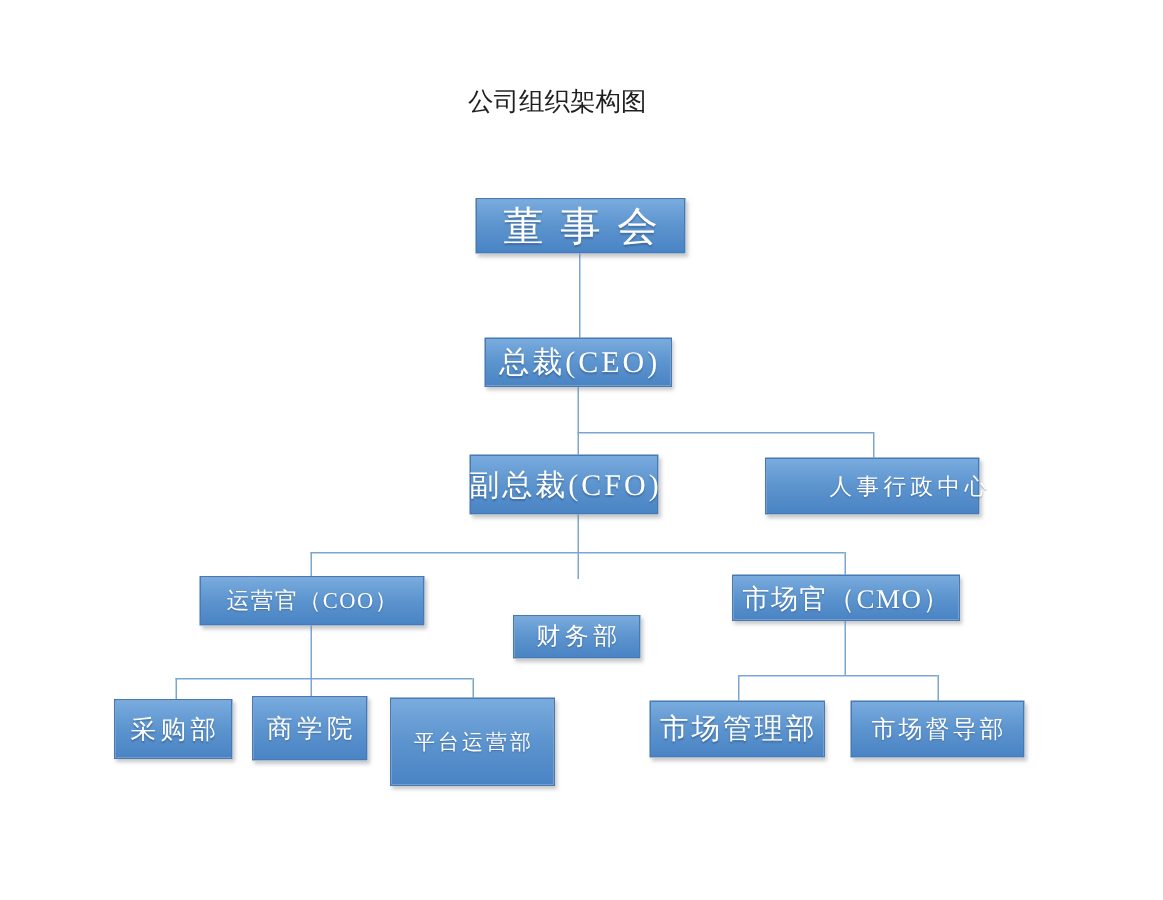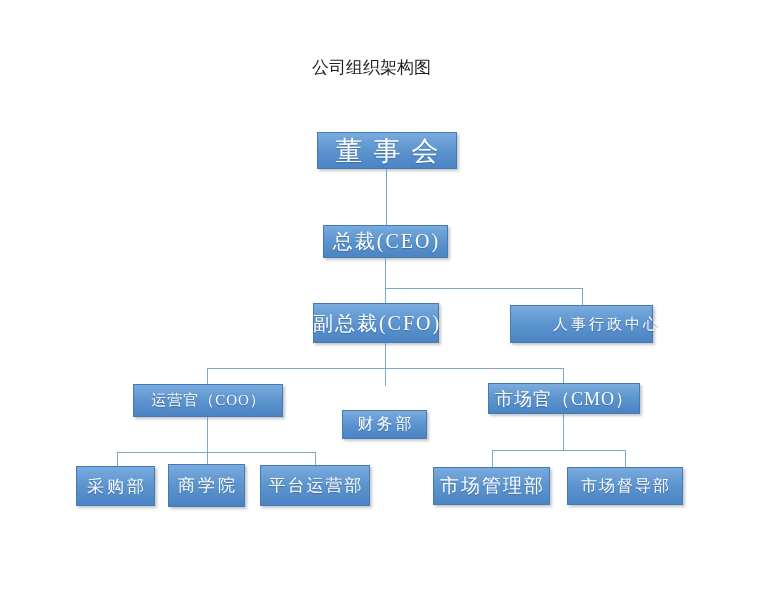--- a/index.html
+++ b/index.html
@@ -82,21 +82,21 @@
       </div>
       <div class="node" style="left: 488px; top: 383px; width: 152px; height: 31px; font-size: 18px; background: linear-gradient(rgb(121, 171, 222) 0%, rgb(92, 148, 206) 50%, rgb(74, 132, 196) 100%); border: 1px solid rgb(71, 121, 180); color: rgb(255, 255, 255);">
         <span style="letter-spacing: 1px; padding-left: 1px;">市场官（CMO）</span>
       </div>
       <div class="node" style="left: 76px; top: 466px; width: 79px; height: 40px; font-size: 17px; background: linear-gradient(rgb(121, 171, 222) 0%, rgb(92, 148, 206) 50%, rgb(74, 132, 196) 100%); border: 1px solid rgb(71, 121, 180); color: rgb(255, 255, 255);">
         <span style="letter-spacing: 3px; padding-left: 3px;">采购部</span>
       </div>
       <div class="node" style="left: 168px; top: 464px; width: 77px; height: 43px; font-size: 17px; background: linear-gradient(rgb(121, 171, 222) 0%, rgb(92, 148, 206) 50%, rgb(74, 132, 196) 100%); border: 1px solid rgb(71, 121, 180); color: rgb(255, 255, 255);">
         <span style="letter-spacing: 3px; padding-left: 3px;">商学院</span>
       </div>
-      <div class="node" style="left: 260px; top: 465px; width: 110px; height: 41px; font-size: 17px; background: linear-gradient(rgb(121, 171, 222) 0%, rgb(92, 148, 206) 50%, rgb(74, 132, 196) 100%); border: 1px solid rgb(71, 121, 180); color: rgb(255, 255, 255);">
+      <div class="node" style="left: 260px; top: 465px; width: 110px; height: 59px; font-size: 14px; background: linear-gradient(rgb(121, 171, 222) 0%, rgb(92, 148, 206) 50%, rgb(74, 132, 196) 100%); border: 1px solid rgb(71, 121, 180); color: rgb(255, 255, 255);">
         <span style="letter-spacing: 2px; padding-left: 2px;">平台运营部</span>
       </div>
       <div class="node" style="left: 433px; top: 467px; width: 117px; height: 38px; font-size: 19px; background: linear-gradient(rgb(121, 171, 222) 0%, rgb(92, 148, 206) 50%, rgb(74, 132, 196) 100%); border: 1px solid rgb(71, 121, 180); color: rgb(255, 255, 255);">
         <span style="letter-spacing: 2px; padding-left: 2px;">市场管理部</span>
       </div>
       <div class="node" style="left: 567px; top: 467px; width: 116px; height: 38px; font-size: 16px; background: linear-gradient(rgb(121, 171, 222) 0%, rgb(92, 148, 206) 50%, rgb(74, 132, 196) 100%); border: 1px solid rgb(71, 121, 180); color: rgb(255, 255, 255);">
         <span style="letter-spacing: 2px; padding-left: 2px;">市场督导部</span>
       </div>
     </div>
 </div>

